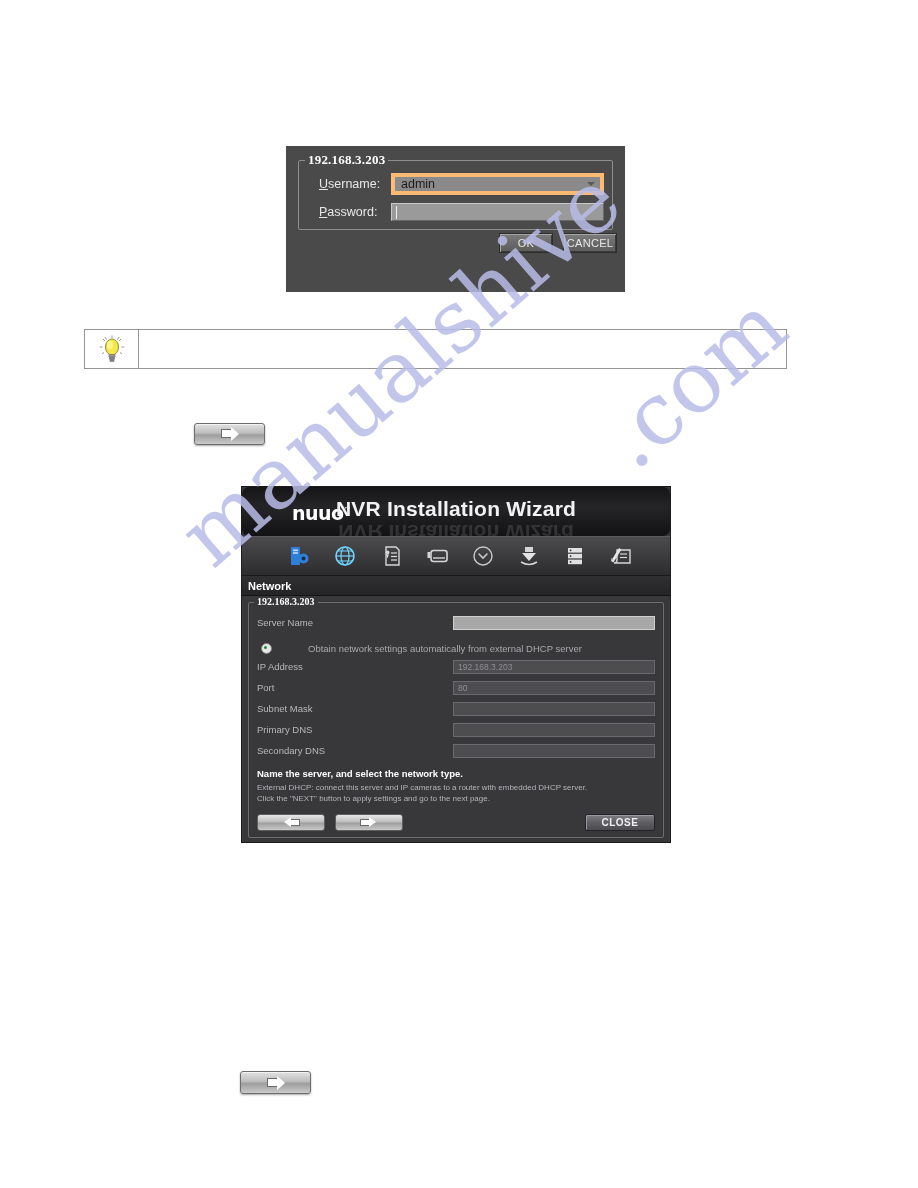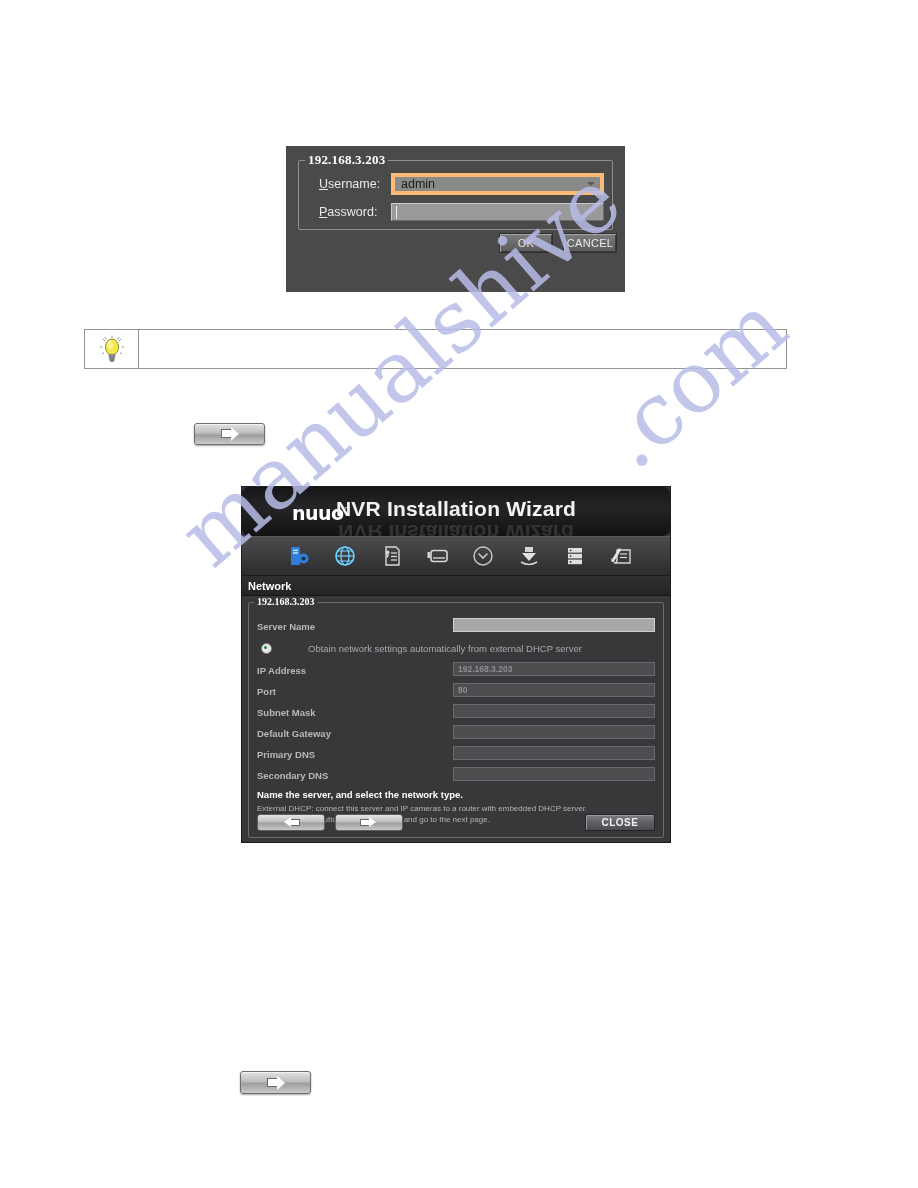--- a/index.html
+++ b/index.html
@@ -357,24 +357,23 @@
     background: #38383a;
     padding: 0 3px;
     color: #ffffff;
     font-family: "Liberation Serif", serif;
     font-weight: bold;
     font-size: 10px;
   }
 
   .wz-row {
     display: flex;
-    align-items: flex-end;
+    align-items: center;
     height: 19px;
     margin-bottom: 2px;
-    font-weight: bold;
   }
   .wz-row-label {
     width: 196px;
     color: #b8b8bb;
     font-size: 9.5px;
     flex: none;
   }
   .wz-input {
     flex: 1;
     height: 14px;
@@ -685,24 +684,20 @@
         <div class="wz-row">
           <span class="wz-row-label">Port</span>
           <span class="wz-input">80</span>
         </div>
 
         <div class="wz-row">
           <span class="wz-row-label">Subnet Mask</span>
           <span class="wz-input"></span>
         </div>
 
-        <div class="wz-row">
-          <span class="wz-row-label">Default Gateway</span>
-          <span class="wz-input"></span>
-        </div>
 
         <div class="wz-row">
           <span class="wz-row-label">Primary DNS</span>
           <span class="wz-input"></span>
         </div>
 
         <div class="wz-row">
           <span class="wz-row-label">Secondary DNS</span>
           <span class="wz-input"></span>
         </div>

